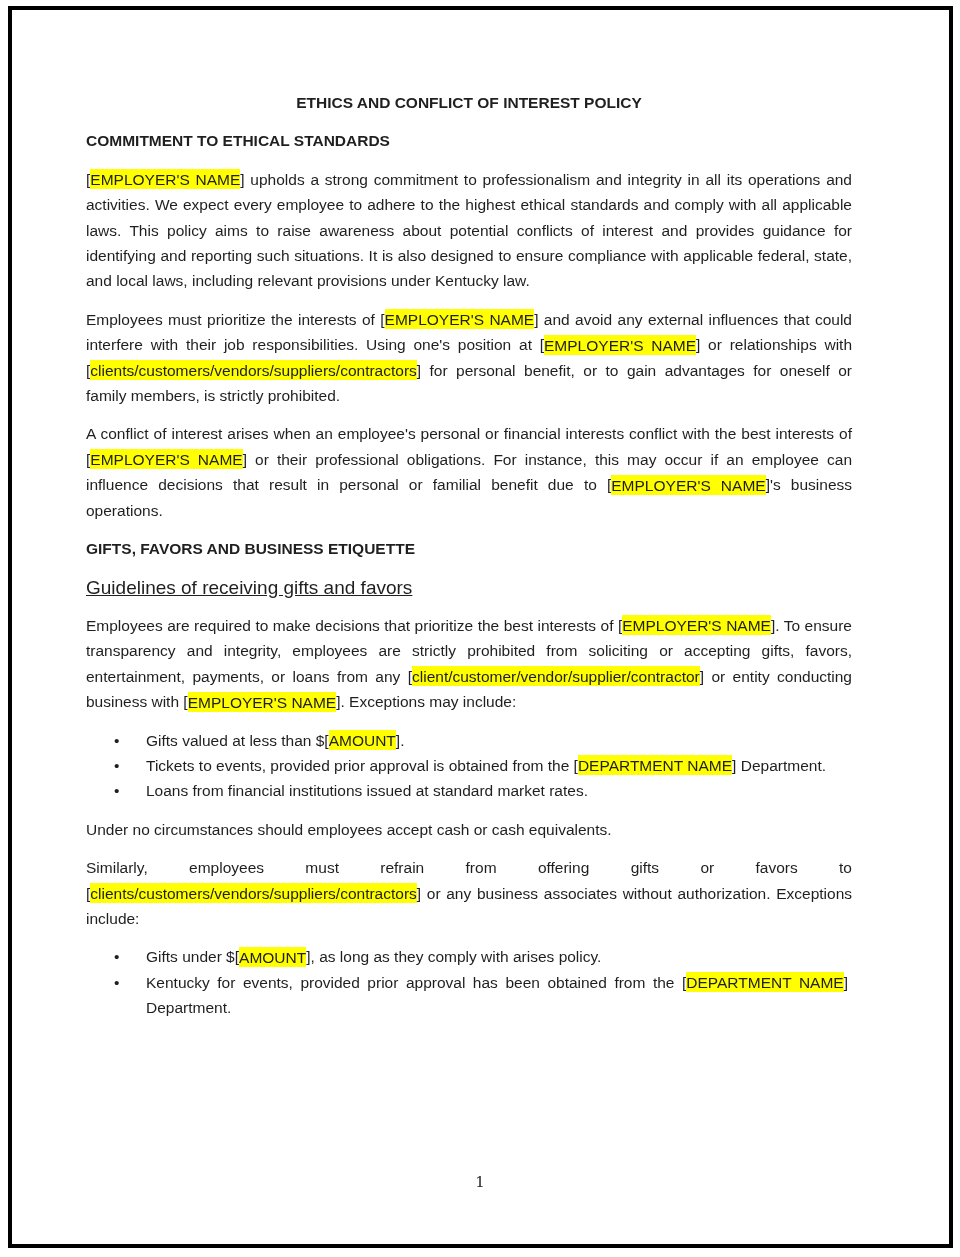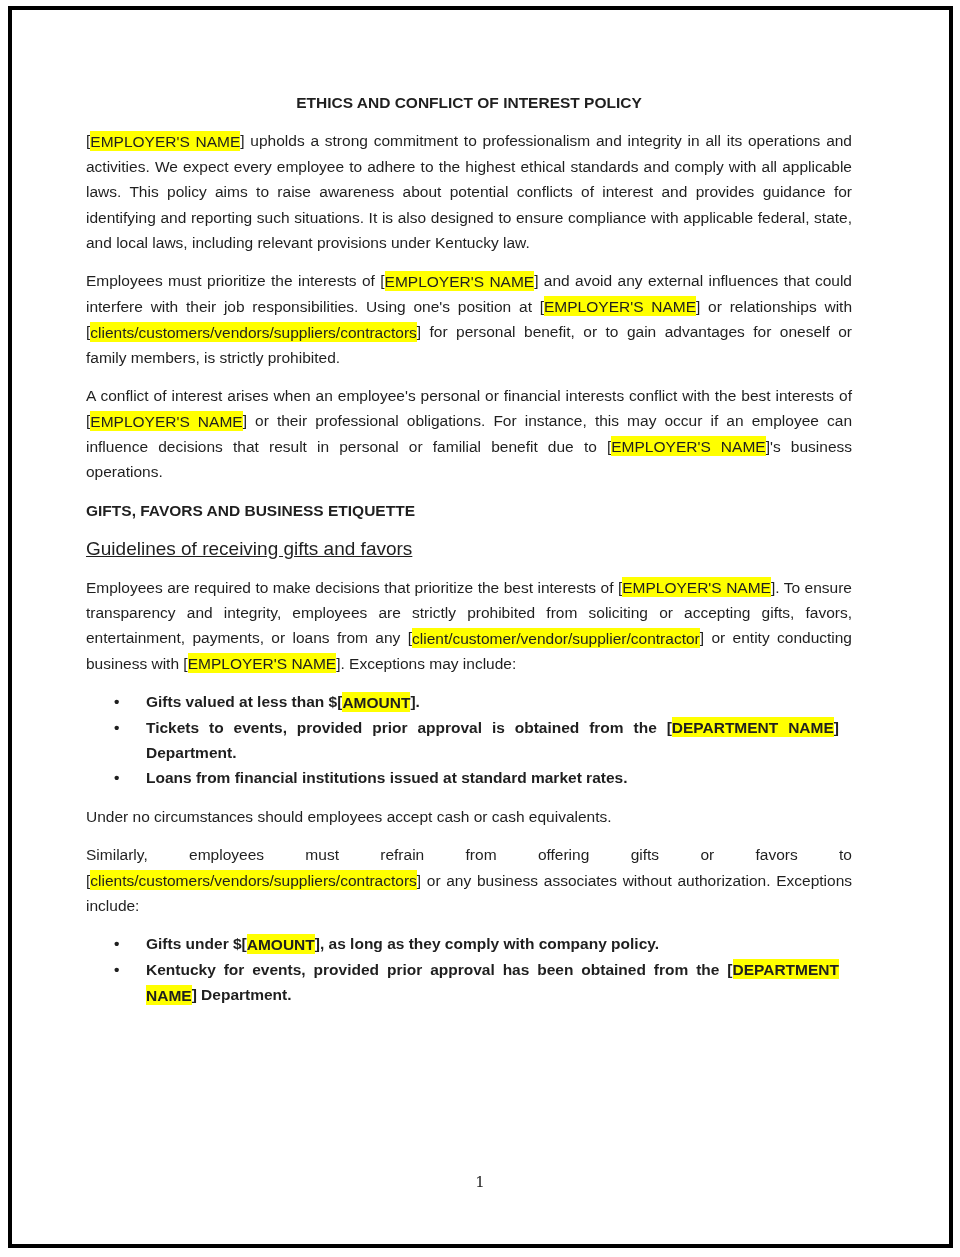--- a/index.html
+++ b/index.html
@@ -26,21 +26,21 @@
     font-size: 15.5px; font-weight: bold; margin: 0 0 13px 0;
   }
   .doc h3 {
     font-size: 19px; font-weight: normal; text-decoration: underline;
     margin: 0 0 13px 0;
   }
   .doc p {
     text-align: justify; margin: 0 0 13px 0;
   }
   .doc ul {
-    list-style: none; margin: 0 13px 13px 0; font-weight: bold;
+    list-style: none; margin: 0 4px 13px 0;
   }
   .doc li {
     position: relative; padding-left: 60px; text-align: justify;
   }
   .doc li::before {
     content: "\2022";
     position: absolute; left: 28px; top: 0;
   }
   mark.hl {
     background: var(--hl, #ffff00); color: inherit; padding: 1.5px 0;
@@ -52,33 +52,34 @@
   }
 </style>
 </head>
 <body>
 
 <div class="page-frame"></div>
 
 <div class="doc">
   <div class="doc-title">ETHICS AND CONFLICT OF INTEREST POLICY</div>
   <div>
+      <h2>COMMITMENT TO ETHICAL STANDARDS</h2>
       <p><span>[</span><mark class="hl">EMPLOYER'S NAME</mark><span>] upholds a strong commitment to professionalism and integrity in all its operations and activities. We expect every employee to adhere to the highest ethical standards and comply with all applicable laws. This policy aims to raise awareness about potential conflicts of interest and provides guidance for identifying and reporting such situations. It is also designed to ensure compliance with applicable federal, state, and local laws, including relevant provisions under Kentucky law.</span></p>
       <p><span>Employees must prioritize the interests of [</span><mark class="hl">EMPLOYER'S NAME</mark><span>] and avoid any external influences that could interfere with their job responsibilities. Using one's position at [</span><mark class="hl">EMPLOYER'S NAME</mark><span>] or relationships with [</span><mark class="hl">clients/customers/vendors/suppliers/contractors</mark><span>] for personal benefit, or to gain advantages for oneself or family members, is strictly prohibited.</span></p>
       <p><span>A conflict of interest arises when an employee's personal or financial interests conflict with the best interests of [</span><mark class="hl">EMPLOYER'S NAME</mark><span>] or their professional obligations. For instance, this may occur if an employee can influence decisions that result in personal or familial benefit due to [</span><mark class="hl">EMPLOYER'S NAME</mark><span>]'s business operations.</span></p>
       <h2>GIFTS, FAVORS AND BUSINESS ETIQUETTE</h2>
       <h3>Guidelines of receiving gifts and favors</h3>
       <p><span>Employees are required to make decisions that prioritize the best interests of [</span><mark class="hl">EMPLOYER'S NAME</mark><span>]. To ensure transparency and integrity, employees are strictly prohibited from soliciting or accepting gifts, favors, entertainment, payments, or loans from any [</span><mark class="hl">client/customer/vendor/supplier/contractor</mark><span>] or entity conducting business with [</span><mark class="hl">EMPLOYER'S NAME</mark><span>]. Exceptions may include:</span></p>
       <ul>
         <li><span>Gifts valued at less than $[</span><mark class="hl">AMOUNT</mark><span>].</span></li>
         <li><span>Tickets to events, provided prior approval is obtained from the [</span><mark class="hl">DEPARTMENT NAME</mark><span>] Department.</span></li>
         <li><span>Loans from financial institutions issued at standard market rates.</span></li>
       </ul>
       <p><span>Under no circumstances should employees accept cash or cash equivalents.</span></p>
       <p><span>Similarly, employees must refrain from offering gifts or favors to [</span><mark class="hl">clients/customers/vendors/suppliers/contractors</mark><span>] or any business associates without authorization. Exceptions include:</span></p>
       <ul>
-        <li><span>Gifts under $[</span><mark class="hl">AMOUNT</mark><span>], as long as they comply with company policy.</span></li>
+        <li><span>Gifts under $[</span><mark class="hl">AMOUNT</mark><span>], as long as they comply with arises policy.</span></li>
         <li><span>Kentucky for events, provided prior approval has been obtained from the [</span><mark class="hl">DEPARTMENT NAME</mark><span>] Department.</span></li>
       </ul>
     </div>
 </div>
 
 <div class="page-number">1</div>
 
 </body></html>

